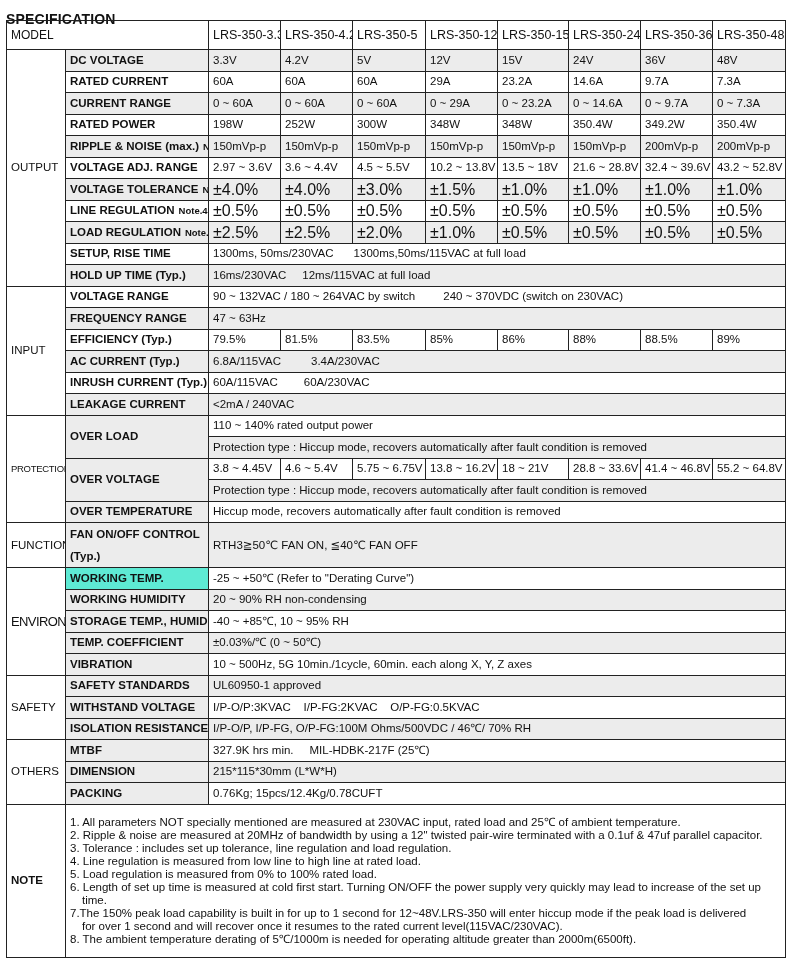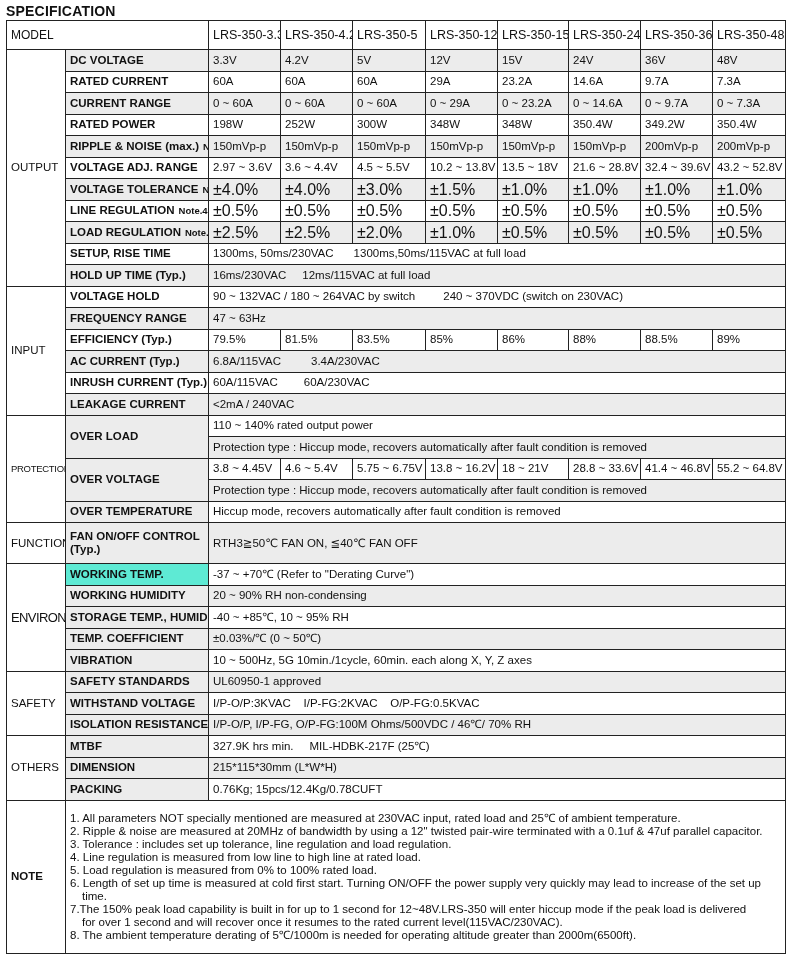--- a/index.html
+++ b/index.html
@@ -1,27 +1,27 @@
 <!DOCTYPE html>
 <html><head>
 <meta charset="utf-8">
 <style>
   html, body { margin:0; padding:0; background:#ffffff; }
   body { width:791px; height:977px; position:relative; overflow:hidden;
          font-family:"Liberation Sans", sans-serif; color:#111; }
-  .title { position:absolute; left:6px; top:3px; font-weight:bold; font-size:14px; letter-spacing:0.2px; }
+  .title { position:absolute; left:6px; top:11px; font-weight:bold; font-size:14px; letter-spacing:0.2px; }
   table.spec { position:absolute; left:6px; top:20px; border-collapse:collapse; table-layout:fixed; width:779px; }
   table.spec td { border:1px solid #222; padding:0 4px; font-size:11.5px; height:20.5px; line-height:13px;
                   white-space:nowrap; overflow:hidden; vertical-align:middle; }
   td.cat { font-weight:normal; font-size:12px; background:#fff; text-align:left; padding-left:4px; }
   td.cat.small { font-size:9.5px; letter-spacing:-0.3px; }
   td.cat.tiny { font-size:13px; letter-spacing:-0.6px; }
   td.lbl { font-weight:bold; font-size:12px; }
   td.lbl .note { font-size:9.5px; margin-left:4px; }
-  td.lbl.wrap { white-space:normal; line-height:13px; }
+  td.lbl.wrap { white-space:normal; line-height:22px; }
   tr.g td.lbl, tr.g td.val, tr.g td.span { background:#ececec; }
   td.lbl, td.val, td.span { background:#fff; }
   td.span { border-left:1px solid #222; }
   tr.head td { height:28px; font-weight:normal; font-size:12px; }
   tr.head td.model { font-size:12.5px; }
   td.val.pm { font-size:16px; }
   .gap { display:inline-block; width:20px; }
   td.note-cat { vertical-align:top; padding-top:7px; font-weight:bold; font-size:12px; }
   td.notes { vertical-align:top; white-space:normal; font-size:11.2px; line-height:13.2px; padding:6px 6px 10px 10px; }
   .note-line { display:block; }
@@ -163,21 +163,21 @@
     <td class="lbl">SETUP, RISE TIME</td>
     <td class="span" colspan="8"><span>1300ms, 50ms/230VAC</span><span class="gap"></span><span>1300ms,50ms/115VAC  at full load</span></td>
   </tr>
   <tr class="g">
     <td class="lbl">HOLD UP TIME (Typ.)</td>
     <td class="span" colspan="8"><span>16ms/230VAC</span><span class="gap" style="width:16px"></span><span>12ms/115VAC at full load</span></td>
   </tr>
 
   <tr>
     <td class="cat" rowspan="6">INPUT</td>
-    <td class="lbl">VOLTAGE HOLD</td>
+    <td class="lbl">VOLTAGE RANGE</td>
     <td class="span" colspan="8"><span>90 ~ 132VAC / 180 ~ 264VAC by switch</span><span class="gap" style="width:28px"></span><span>240 ~ 370VDC    (switch on 230VAC)</span></td>
   </tr>
   <tr class="g">
     <td class="lbl">FREQUENCY RANGE</td>
     <td class="span" colspan="8">47 ~ 63Hz</td>
   </tr>
   <tr>
     <td class="lbl">EFFICIENCY (Typ.)</td>
     <td class="val">79.5%</td>
     <td class="val">81.5%</td>
@@ -230,21 +230,21 @@
 
   <tr class="g">
     <td class="cat" style="height:40px">FUNCTION</td>
     <td class="lbl wrap">FAN ON/OFF CONTROL (Typ.)</td>
     <td class="span" colspan="8">RTH3≧50℃ FAN ON, ≦40℃ FAN OFF</td>
   </tr>
 
   <tr>
     <td class="cat tiny" rowspan="5">ENVIRONMENT</td>
     <td class="lbl" style="background:#5eead4">WORKING TEMP.</td>
-    <td class="span" colspan="8">-37 ~ +70℃ (Refer to "Derating Curve")</td>
+    <td class="span" colspan="8">-25 ~ +50℃ (Refer to "Derating Curve")</td>
   </tr>
   <tr class="g">
     <td class="lbl">WORKING HUMIDITY</td>
     <td class="span" colspan="8">20 ~ 90% RH non-condensing</td>
   </tr>
   <tr>
     <td class="lbl" style="background:#ececec">STORAGE TEMP., HUMIDITY</td>
     <td class="span" colspan="8">-40 ~ +85℃, 10 ~ 95% RH</td>
   </tr>
   <tr class="g">

